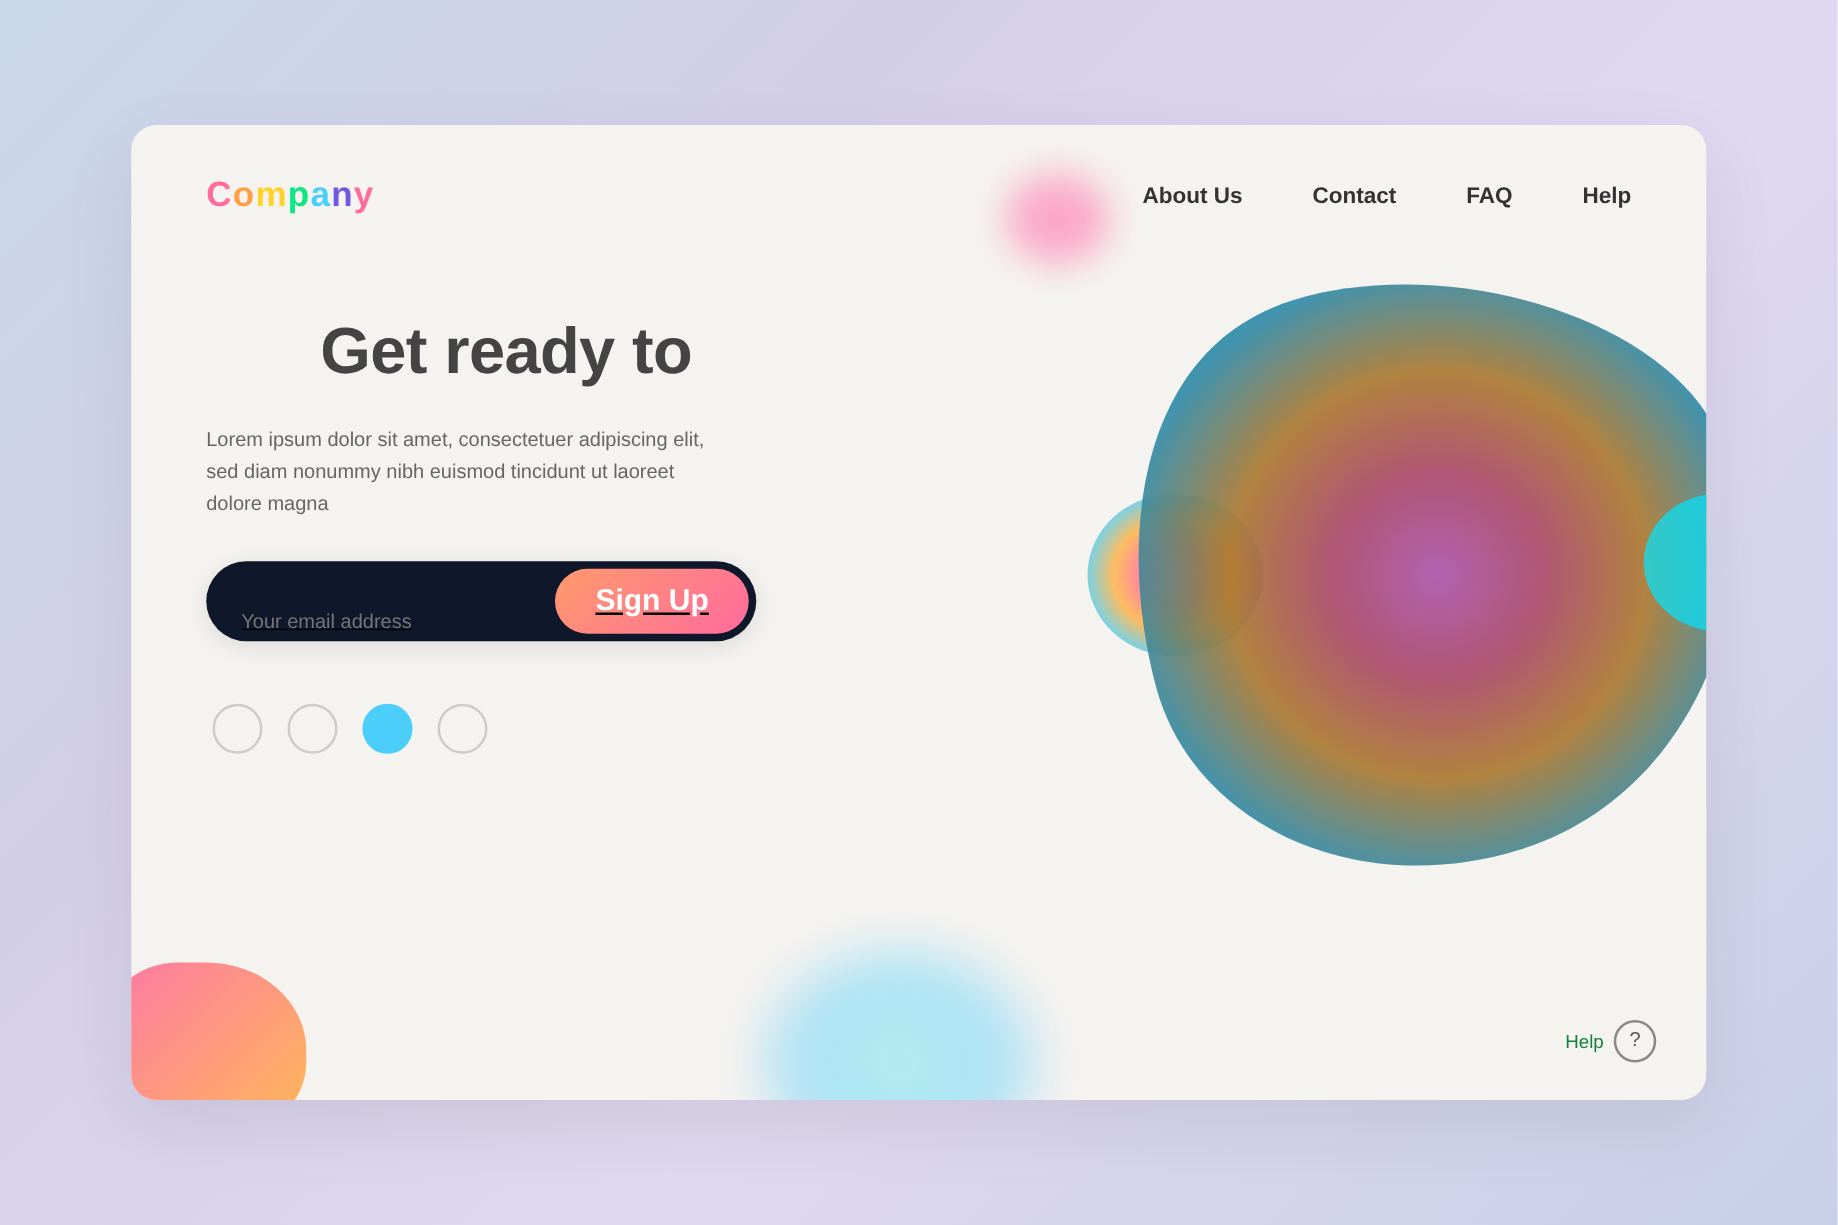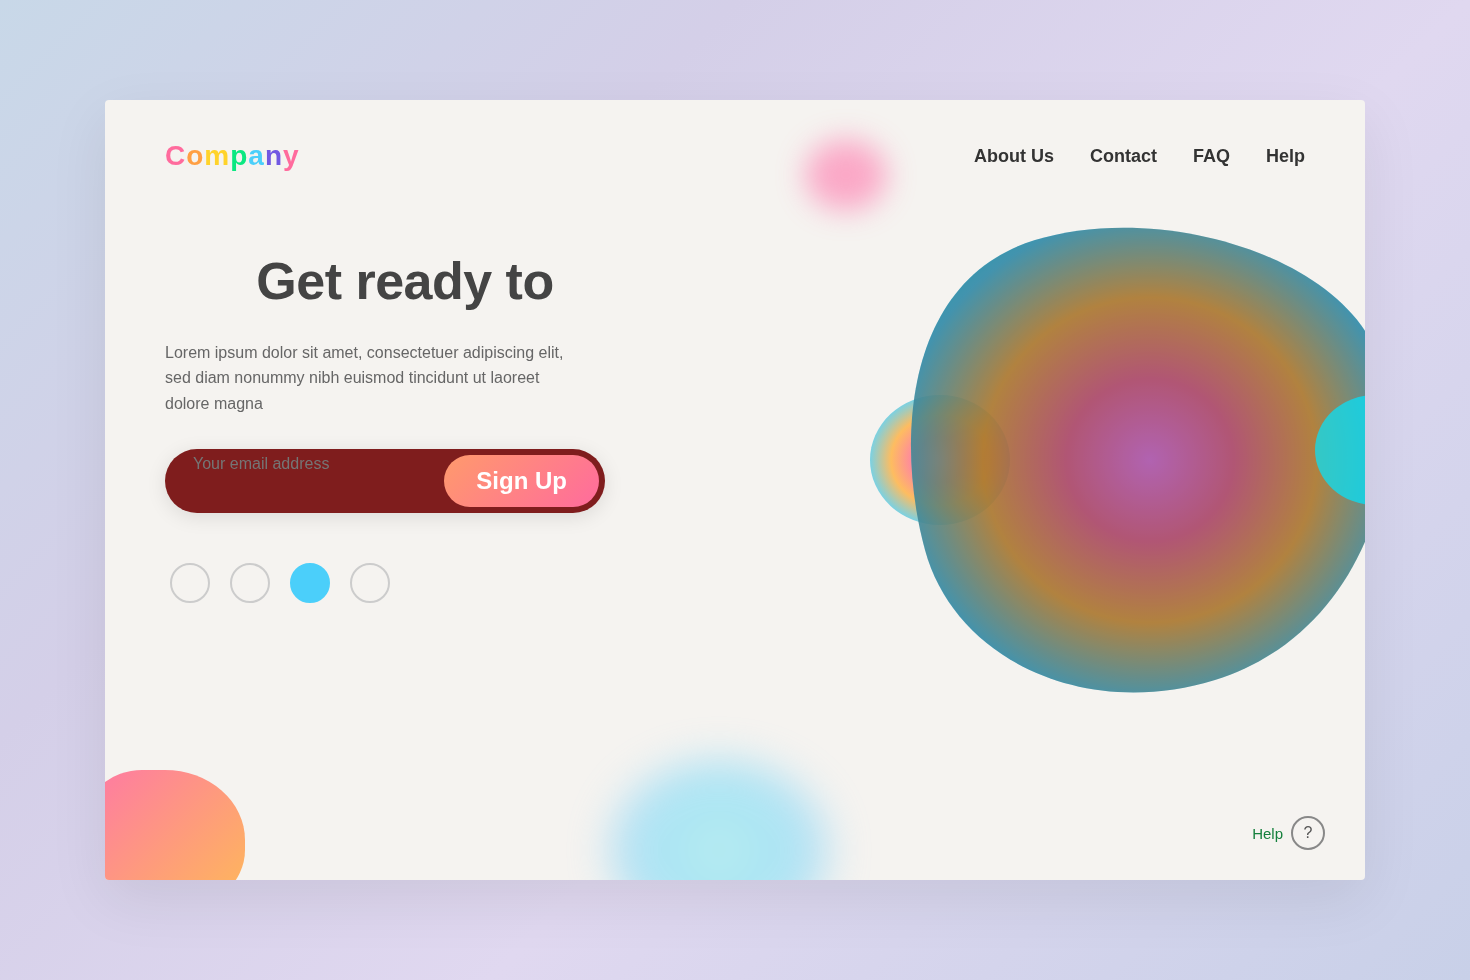--- a/index.html
+++ b/index.html
@@ -12,21 +12,21 @@
       align-items: center;
       justify-content: center;
       font-family: 'Arial', sans-serif;
       overflow: hidden;
     }
 
     .card {
       width: 1260px;
       height: 780px;
       background: #f5f3f0;
-      border-radius: 4px;
+      border-radius: 20px;
       position: relative;
       overflow: hidden;
       box-shadow: 0 20px 60px rgba(0,0,0,0.08);
     }
 
     
     .blob-pink-corner {
       position: absolute;
       bottom: -30px;
       left: -20px;
@@ -94,21 +94,21 @@
     .logo-c { color: #ff6b9d; }
     .logo-o { color: #ff9f43; }
     .logo-m { color: #ffd32a; }
     .logo-p { color: #0be881; }
     .logo-a { color: #4bcffa; }
     .logo-n { color: #7158e2; }
     .logo-y { color: #ff6b9d; }
 
     .nav {
       display: flex;
-      gap: 36px;
+      gap: 56px;
       align-items: flex-start;
     }
 
     .nav-item {
       font-size: 18px;
       font-weight: 700;
       color: #333;
       cursor: pointer;
       text-decoration: none;
     }
@@ -135,27 +135,28 @@
       font-size: 16px;
       color: #666;
       line-height: 1.6;
       margin-bottom: 32px;
       max-width: 420px;
     }
 
     
     .email-form {
       display: flex;
-      align-items: flex-start;
-      background: #7f1d1d;
+      align-items: flex-end;
+      background: #0f172a;
       border-radius: 50px;
       padding: 6px 6px 6px 28px;
       box-shadow: 0 4px 20px rgba(0,0,0,0.1);
       width: 440px;
       margin-bottom: 50px;
+      text-decoration: underline;
     }
 
     .email-input {
       flex: 1;
       border: none;
       outline: none;
       font-size: 16px;
       color: #999;
       background: transparent;
     }

